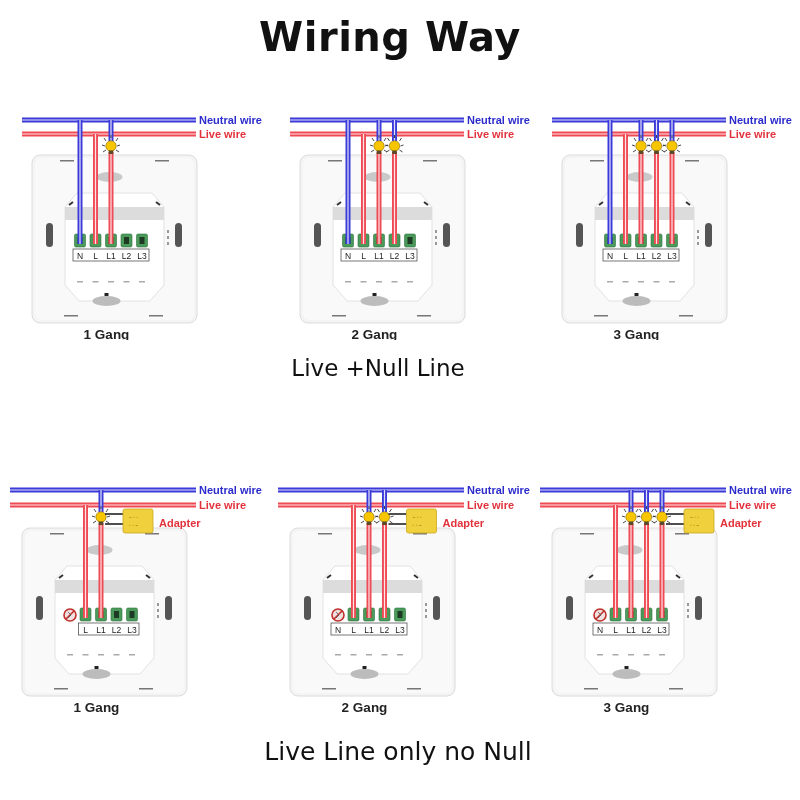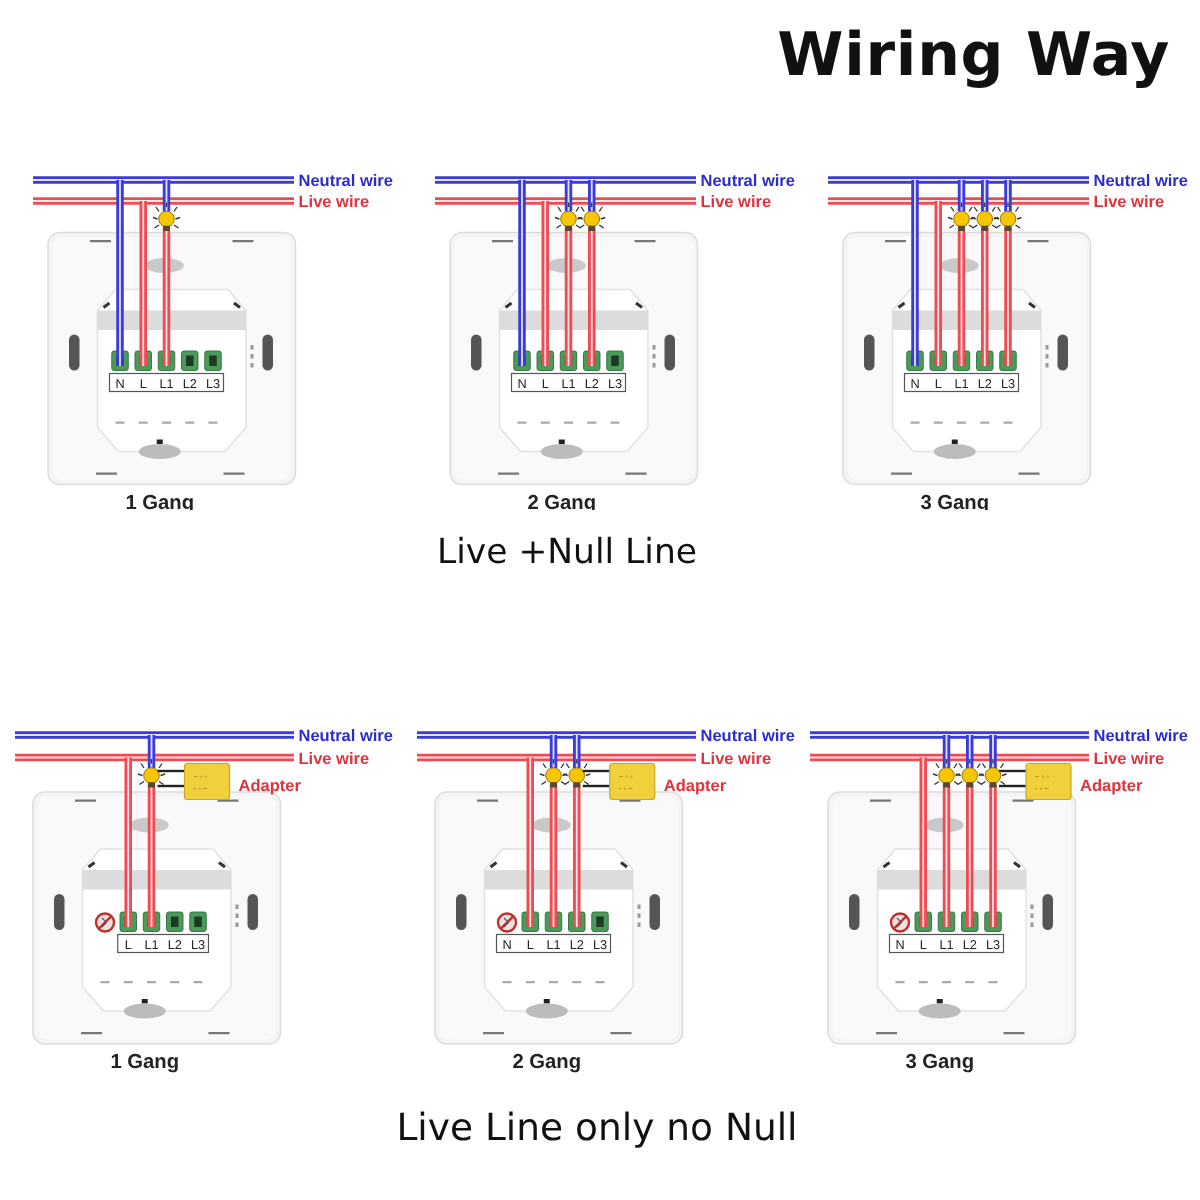--- a/index.html
+++ b/index.html
@@ -1,17 +1,17 @@
 <!DOCTYPE html>
 <html><head>
 <meta charset="utf-8">
 <style>
   html,body{margin:0;padding:0;background:#ffffff;}
   body{width:800px;height:800px;position:relative;overflow:hidden;font-family:"DejaVu Sans",sans-serif;}
-  .title{position:absolute;left:0;top:14px;width:780px;text-align:right;font-size:40px;font-weight:bold;color:#111;letter-spacing:0.5px;font-family:"DejaVu Sans",sans-serif;}
+  .title{position:absolute;left:0;top:14px;width:780px;text-align:center;font-size:40px;font-weight:bold;color:#111;letter-spacing:0.5px;font-family:"DejaVu Sans",sans-serif;}
   .section-caption{position:absolute;width:800px;text-align:center;color:#111;font-family:"DejaVu Sans",sans-serif;font-weight:normal;}
   .cap-top{left:-22px;top:355px;font-size:23px;}
   .cap-bot{left:-2px;top:737px;font-size:25px;}
   .diagram{position:absolute;}
   svg text{font-family:"Liberation Sans",sans-serif;}
 </style>
 </head>
 <body>
 
 <div class="title">Wiring Way</div>

